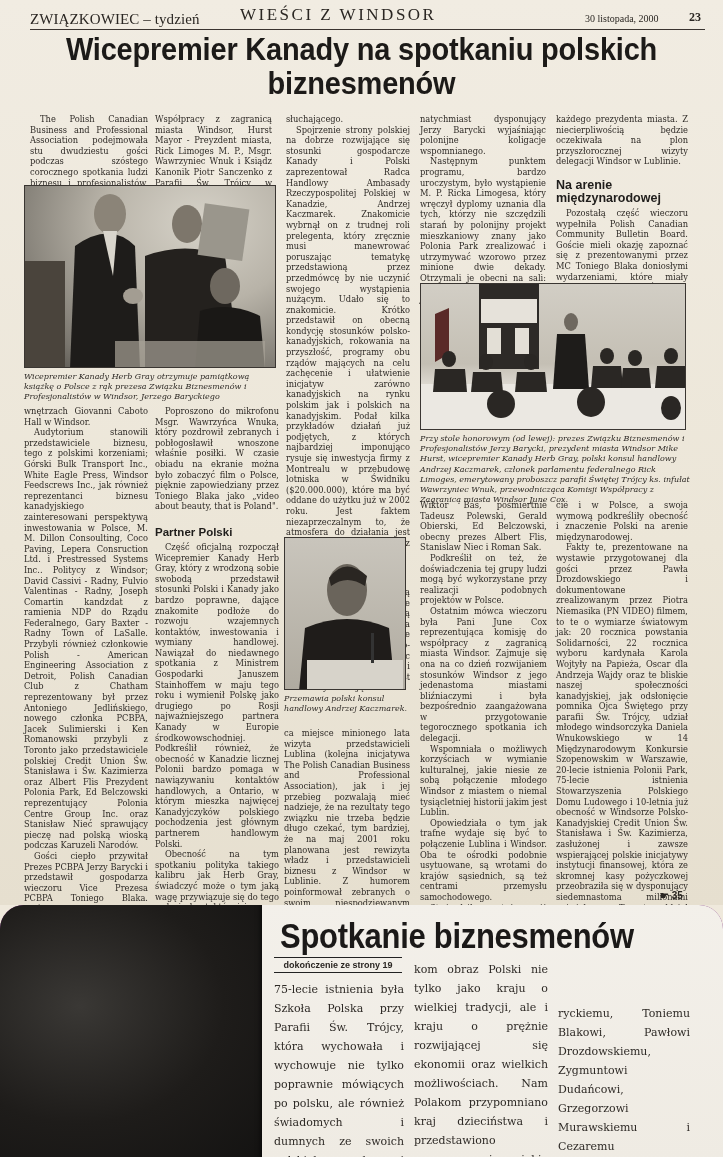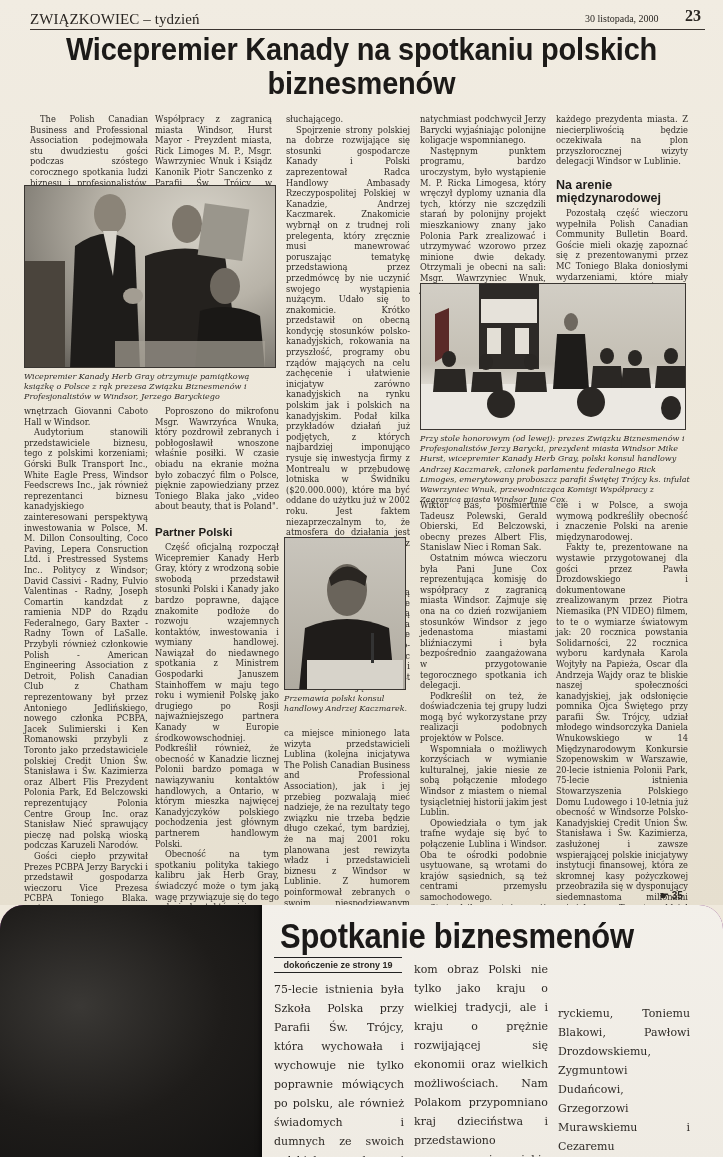--- a/index.html
+++ b/index.html
@@ -4,21 +4,21 @@
 <style>
   * { box-sizing: border-box; margin: 0; padding: 0; }
   html, body { width: 723px; height: 1157px; overflow: hidden; background: #efe9dc; }
   body { position: relative; font-family: "DejaVu Serif", "Liberation Serif", serif; color: #2a2622; }
   .page { position: absolute; left: 0; top: 0; width: 723px; height: 905px;
     background: linear-gradient(180deg, #f1ece2 0%, #ece6d8 60%, #e6dfcf 100%); }
   .masthead { position: absolute; left: 30px; right: 18px; top: 4px; height: 26px; border-bottom: 1.5px solid #3a3430; }
   .mh-left { position: absolute; left: 0; bottom: 1px; font-size: 15px; font-family: "Liberation Serif", serif; letter-spacing: .1px; }
   .mh-center { position: absolute; left: 210px; bottom: 4px; font-size: 17px; font-family: "Liberation Serif", serif; letter-spacing: 2.5px; }
   .mh-date { position: absolute; left: 555px; bottom: 5px; font-size: 10px; font-family: "Liberation Serif", serif; }
-  .mh-page { position: absolute; right: 4px; bottom: 4px; font-size: 16px; font-weight: bold; font-family: "Liberation Serif", serif; }
+  .mh-page { position: absolute; right: 4px; bottom: 4px; font-size: 12px; font-weight: bold; font-family: "Liberation Serif", serif; }
   .headline { position: absolute; left: 20px; right: 20px; top: 34px; text-align: center;
     font-family: "Liberation Sans", sans-serif; font-weight: 900; font-size: 29px; line-height: 32px;
     color: #1c1a18; letter-spacing: -.2px; transform: scaleY(1.08); }
   .col { position: absolute; font-size: 8.3px; line-height: 10.6px; text-align: justify; hyphens: auto; color: #2e2a26; }
   .col p { text-indent: 10px; }
   .col p.noindent { text-indent: 0; }
   .subhead { font-family: "Liberation Sans", sans-serif; font-weight: bold; font-size: 11.5px; text-align: left; margin: 4px 0 3px; color: #1f1d1b; line-height: 13px; }
   .photo { position: absolute; border: 1px solid #3a3632; overflow: hidden; }
   .caption { position: absolute; font-style: italic; font-size: 8px; line-height: 10.2px; color: #2e2a26; }
   .cont { position: absolute; font-family: "Liberation Sans", sans-serif; font-weight: bold; font-size: 10px; }
@@ -32,20 +32,21 @@
   .clip .col { font-size: 11px; line-height: 19px; }
   .sig { font-weight: bold; text-align: center; }
 </style>
 </head>
 <body>
 
 <div class="page">
 
   <div class="masthead">
     <span class="mh-left">ZWIĄZKOWIEC – tydzień</span>
+    <span class="mh-center">WIEŚCI Z WINDSOR</span>
     <span class="mh-date">30 listopada, 2000</span>
     <span class="mh-page">23</span>
   </div>
 
   <div class="headline">Wicepremier Kanady na spotkaniu polskich biznesmenów</div>
 
   <div class="col" style="left:30px; top:114px; width:118px;">
     <p>The Polish Canadian Business and Professional Association podejmowała stu dwudziestu gości podczas szóstego corocznego spotkania ludzi biznesu i profesjonalistów, które odbyło się w pięknych</p>
   </div>
 
@@ -99,21 +100,21 @@
       <rect x="86" y="95" width="3" height="30" fill="#333"></rect>
     </svg>
   </div>
   <div class="caption" style="left:284px; top:694px; width:126px;">Przemawia polski konsul handlowy Andrzej Kaczmarek.</div>
 
   <div class="col" style="left:284px; top:728px; width:126px;">
     <p class="noindent">ca miejsce minionego lata wizyta przedstawicieli Lublina (kolejna inicjatywa The Polish Canadian Business and Professional Association), jak i jej przebieg pozwalają mieć nadzieje, że na rezultaty tego związku nie trzeba będzie długo czekać, tym bardziej, że na maj 2001 roku planowana jest rewizyta władz i przedstawicieli biznesu z Windsor w Lublinie. Z humorem poinformował zebranych o swoim niespodziewanym odkryciu, iż w genach obecnego na sali przyjaciela, developera Billa Coco, jest obecny element polski, co</p>
   </div>
 
   <div class="col" style="left:420px; top:114px; width:126px;">
-    <p class="noindent">natychmiast podchwycił Jerzy Barycki wyjaśniając polonijne koligacje wspomnianego.</p>
+    <p class="noindent">natychmiast dysponujący Jerzy Barycki wyjaśniając polonijne koligacje wspomnianego.</p>
     <p>Następnym punktem programu, bardzo uroczystym, było wystąpienie M. P. Ricka Limogesa, który wręczył dyplomy uznania dla tych, którzy nie szczędzili starań by polonijny projekt mieszkaniowy znany jako Polonia Park zrealizować i utrzymywać wzorowo przez minione dwie dekady. Otrzymali je obecni na sali: Msgr. Wawrzyniec Wnuk, John Partyka, Zenon Kalinowski, Jerzy Barycki,</p>
   </div>
 
   <div class="col" style="left:556px; top:114px; width:132px;">
     <p class="noindent">każdego prezydenta miasta. Z niecierpliwością będzie oczekiwała na plon przyszłorocznej wizyty delegacji Windsor w Lublinie.</p>
     <div class="subhead" style="margin-top:12px; font-size:12.5px;">Na arenie międzynarodowej</div>
     <p>Pozostałą część wieczoru wypełniła Polish Canadian Community Bulletin Board. Goście mieli okazję zapoznać się z prezentowanymi przez MC Toniego Blaka doniosłymi wydarzeniami, które miały ostatnio miejsce w na świe-</p>
   </div>
 
   <div class="photo" style="left:420px; top:283px; width:266px; height:147px; background: linear-gradient(180deg,#d2cec5 0%,#c4bfb4 55%,#dedad2 70%,#a9a498 100%);">
@@ -142,22 +143,22 @@
         <ellipse cx="80" cy="120" rx="14" ry="14"></ellipse>
           <ellipse cx="170" cy="118" rx="14" ry="15"></ellipse>
           <ellipse cx="250" cy="124" rx="10" ry="12"></ellipse>
       </g>
     </svg>
   </div>
   <div class="caption" style="left:420px; top:434px; width:270px;">Przy stole honorowym (od lewej): prezes Związku Biznesmenów i Profesjonalistów Jerzy Barycki, prezydent miasta Windsor Mike Hurst, wicepremier Kanady Herb Gray, polski konsul handlowy Andrzej Kaczmarek, członek parlamentu federalnego Rick Limoges, emerytowany proboszcz parafii Świętej Trójcy ks. infułat Wawrzyniec Wnuk, przewodnicząca Komisji Współpracy z Zagranicą miasta Windsor June Cox.</div>
 
   <div class="col" style="left:420px; top:500px; width:127px;">
     <p class="noindent">Wiktor Bas, pośmiertnie Tadeusz Polewski, Gerald Obierski, Ed Belczowski, obecny prezes Albert Flis, Stanislaw Niec i Roman Sak.</p>
+    <p>Podkreślił on też, że doświadczenia tej grupy ludzi mogą być wykorzystane przy realizacji podobnych projektów w Polsce.</p>
     <p>Ostatnim mówca wieczoru była Pani June Cox reprezentująca komisję do współpracy z zagranicą miasta Windsor. Zajmuje się ona na co dzień rozwijaniem stosunków Windsor z jego jedenastoma miastami bliźniaczymi i była bezpośrednio zaangażowana w przygotowanie tegorocznego spotkania ich delegacji.</p>
-    <p>Podkreślił on też, że doświadczenia tej grupy ludzi mogą być wykorzystane przy realizacji podobnych projektów w Polsce.</p>
     <p>Wspomniała o możliwych korzyściach w wymianie kulturalnej, jakie niesie ze sobą połączenie młodego Windsor z miastem o niemal tysiącletniej historii jakim jest Lublin.</p>
     <p>Opowiedziała o tym jak trafne wydaje się być to połączenie Lublina i Windsor. Oba te ośrodki podobnie usytuowane, są wrotami do krajów sąsiednich, są też centrami przemysłu samochodowego.</p>
     <p>Stwierdziła też, iż rozwijanie stosunków miedzy miastami bliźniaczymi to proces powolny i na rezultaty trzeba cierpliwie poczekać. Trudno jest przewidzieć w jakim kierunku współpraca się rozwinie, ale miasto bliźniacze jest to, jak określiła „tajna broń" w rękach</p>
   </div>
 
   <div class="col" style="left:556px; top:500px; width:132px;">
     <p class="noindent">cie i w Polsce, a swoja wymową podkreśliły obecność i znaczenie Polski na arenie międzynarodowej.</p>
     <p>Fakty te, prezentowane na wystawie przygotowanej dla gości przez Pawła Drozdowskiego i dokumentowane zrealizowanym przez Piotra Niemasika (PN VIDEO) filmem, to te o wymiarze światowym jak: 20 rocznica powstania Solidarności, 22 rocznica wyboru kardynała Karola Wojtyły na Papieża, Oscar dla Andrzeja Wajdy oraz te bliskie naszej społeczności kanadyjskiej, jak odsłonięcie pomnika Ojca Świętego przy parafii Św. Trójcy, udział młodego windsorczyka Daniela Wnukowskiego w 14 Międzynarodowym Konkursie Szopenowskim w Warszawie, 20-lecie istnienia Polonii Park, 75-lecie istnienia Stowarzyszenia Polskiego Domu Ludowego i 10-letnia już obecność w Windsorze Polsko-Kanadyjskiej Credit Union Św. Stanisława i Św. Kazimierza, zasłużonej i zawsze wspierającej polskie inicjatywy instytucji finansowej, która ze skromnej kasy pożyczkowej przeobraziła się w dysponujący siedemnastoma milionami największy po Toronto, oddział tej polonijnej organizacji. Następnym wspomnianym jubilatem obchodzącym</p>
   </div>
 

